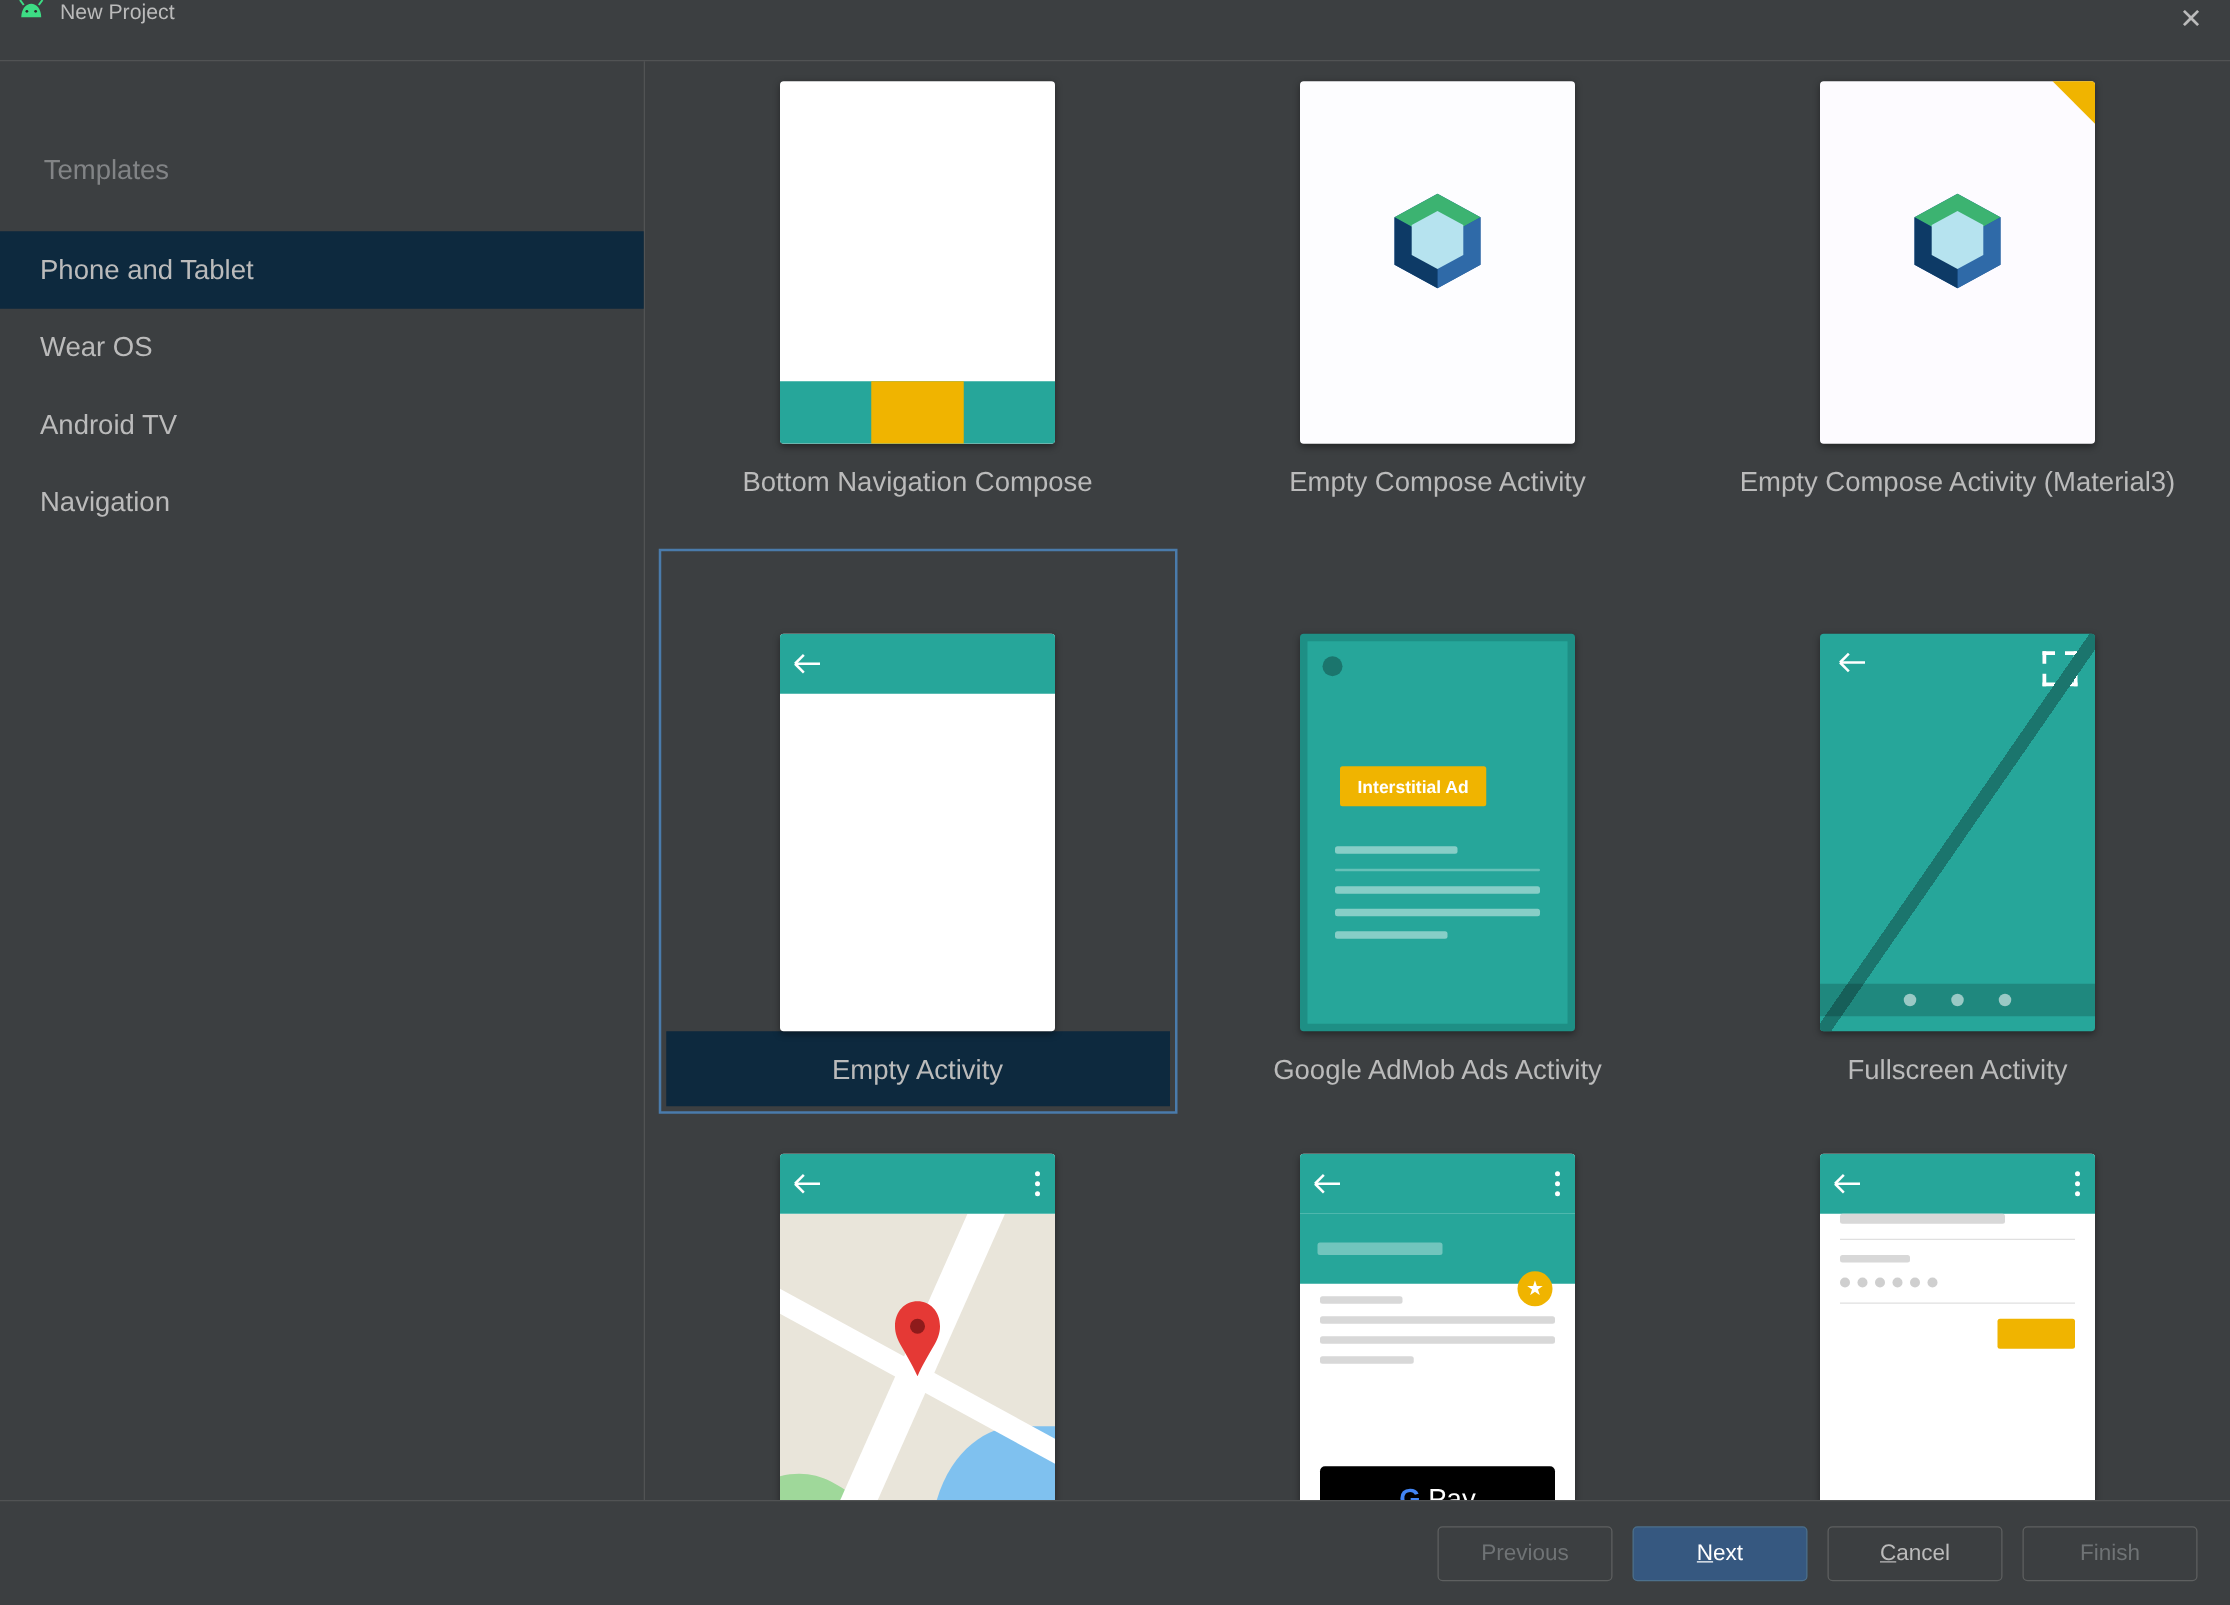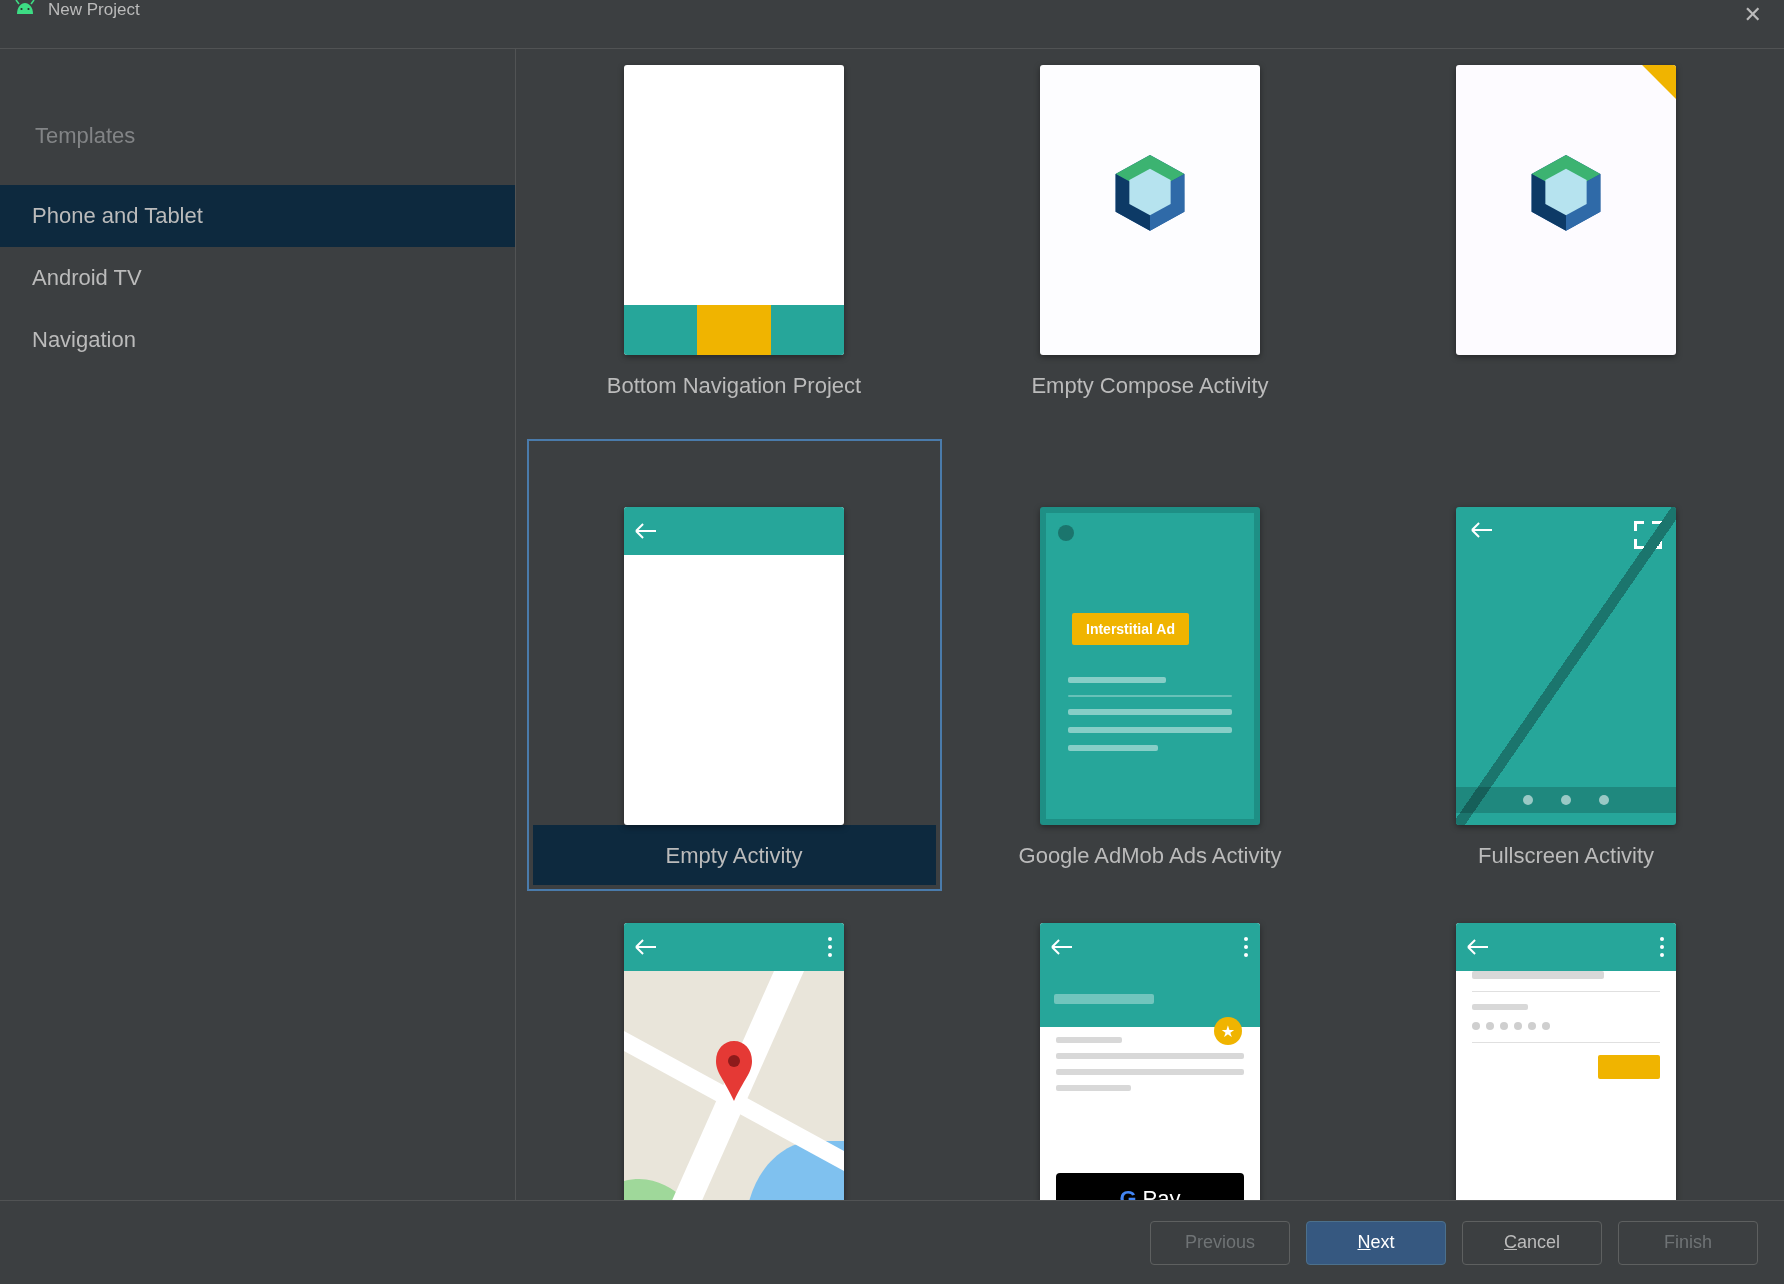--- a/index.html
+++ b/index.html
@@ -297,41 +297,44 @@
   </div>
 
   <div class="body">
 
     <div class="sidebar">
       <div class="side-heading">Templates</div>
       <div class="side-item selected">
         <span>Phone and Tablet</span>
       </div>
       <div class="side-item">
+        <span>Wear OS</span>
+      </div>
+      <div class="side-item">
         <span>Android TV</span>
       </div>
       <div class="side-item">
         <span>Navigation</span>
       </div>
     </div>
 
     <div class="main">
       <div class="gallery">
 
         <div class="tile row-top">
           <div class="thumb-area">
             <div class="thumb">
               <div class="bottomnav">
                 <div></div>
                   <div class="mid"></div>
                   <div></div>
               </div>
             </div>
           </div>
-          <div class="caption">Bottom Navigation Project</div>
+          <div class="caption">Bottom Navigation Compose</div>
         </div>
 
         <div class="tile row-top">
           <div class="thumb-area">
             <div class="thumb" style="background:#fdfdff;">
               <div class="hex">
                 <svg viewBox="0 0 100 100" width="86" height="86">
                   <polygon points="50,6 90,28 90,72 50,94 10,72 10,28" fill="#1e5799"></polygon>
                   <polygon points="50,6 90,28 50,50 10,28" fill="#3cb371"></polygon>
                   <polygon points="50,50 90,28 90,72 50,94" fill="#2f6aa8"></polygon>
@@ -352,20 +355,21 @@
                 <svg viewBox="0 0 100 100" width="86" height="86">
                   <polygon points="50,6 90,28 90,72 50,94 10,72 10,28" fill="#1e5799"></polygon>
                   <polygon points="50,6 90,28 50,50 10,28" fill="#3cb371"></polygon>
                   <polygon points="50,50 90,28 90,72 50,94" fill="#2f6aa8"></polygon>
                   <polygon points="50,50 10,28 10,72 50,94" fill="#0d3a66"></polygon>
                   <polygon points="50,22 74,35 74,63 50,76 26,63 26,35" fill="#b6e3ef"></polygon>
                 </svg>
               </div>
             </div>
           </div>
+          <div class="caption">Empty Compose Activity (Material3)</div>
         </div>
 
         <div class="tile row-mid selected">
           <div class="thumb-area">
             <div class="thumb">
               <div class="appbar">
                 <div class="back-arrow"></div>
               </div>
             </div>
           </div>

